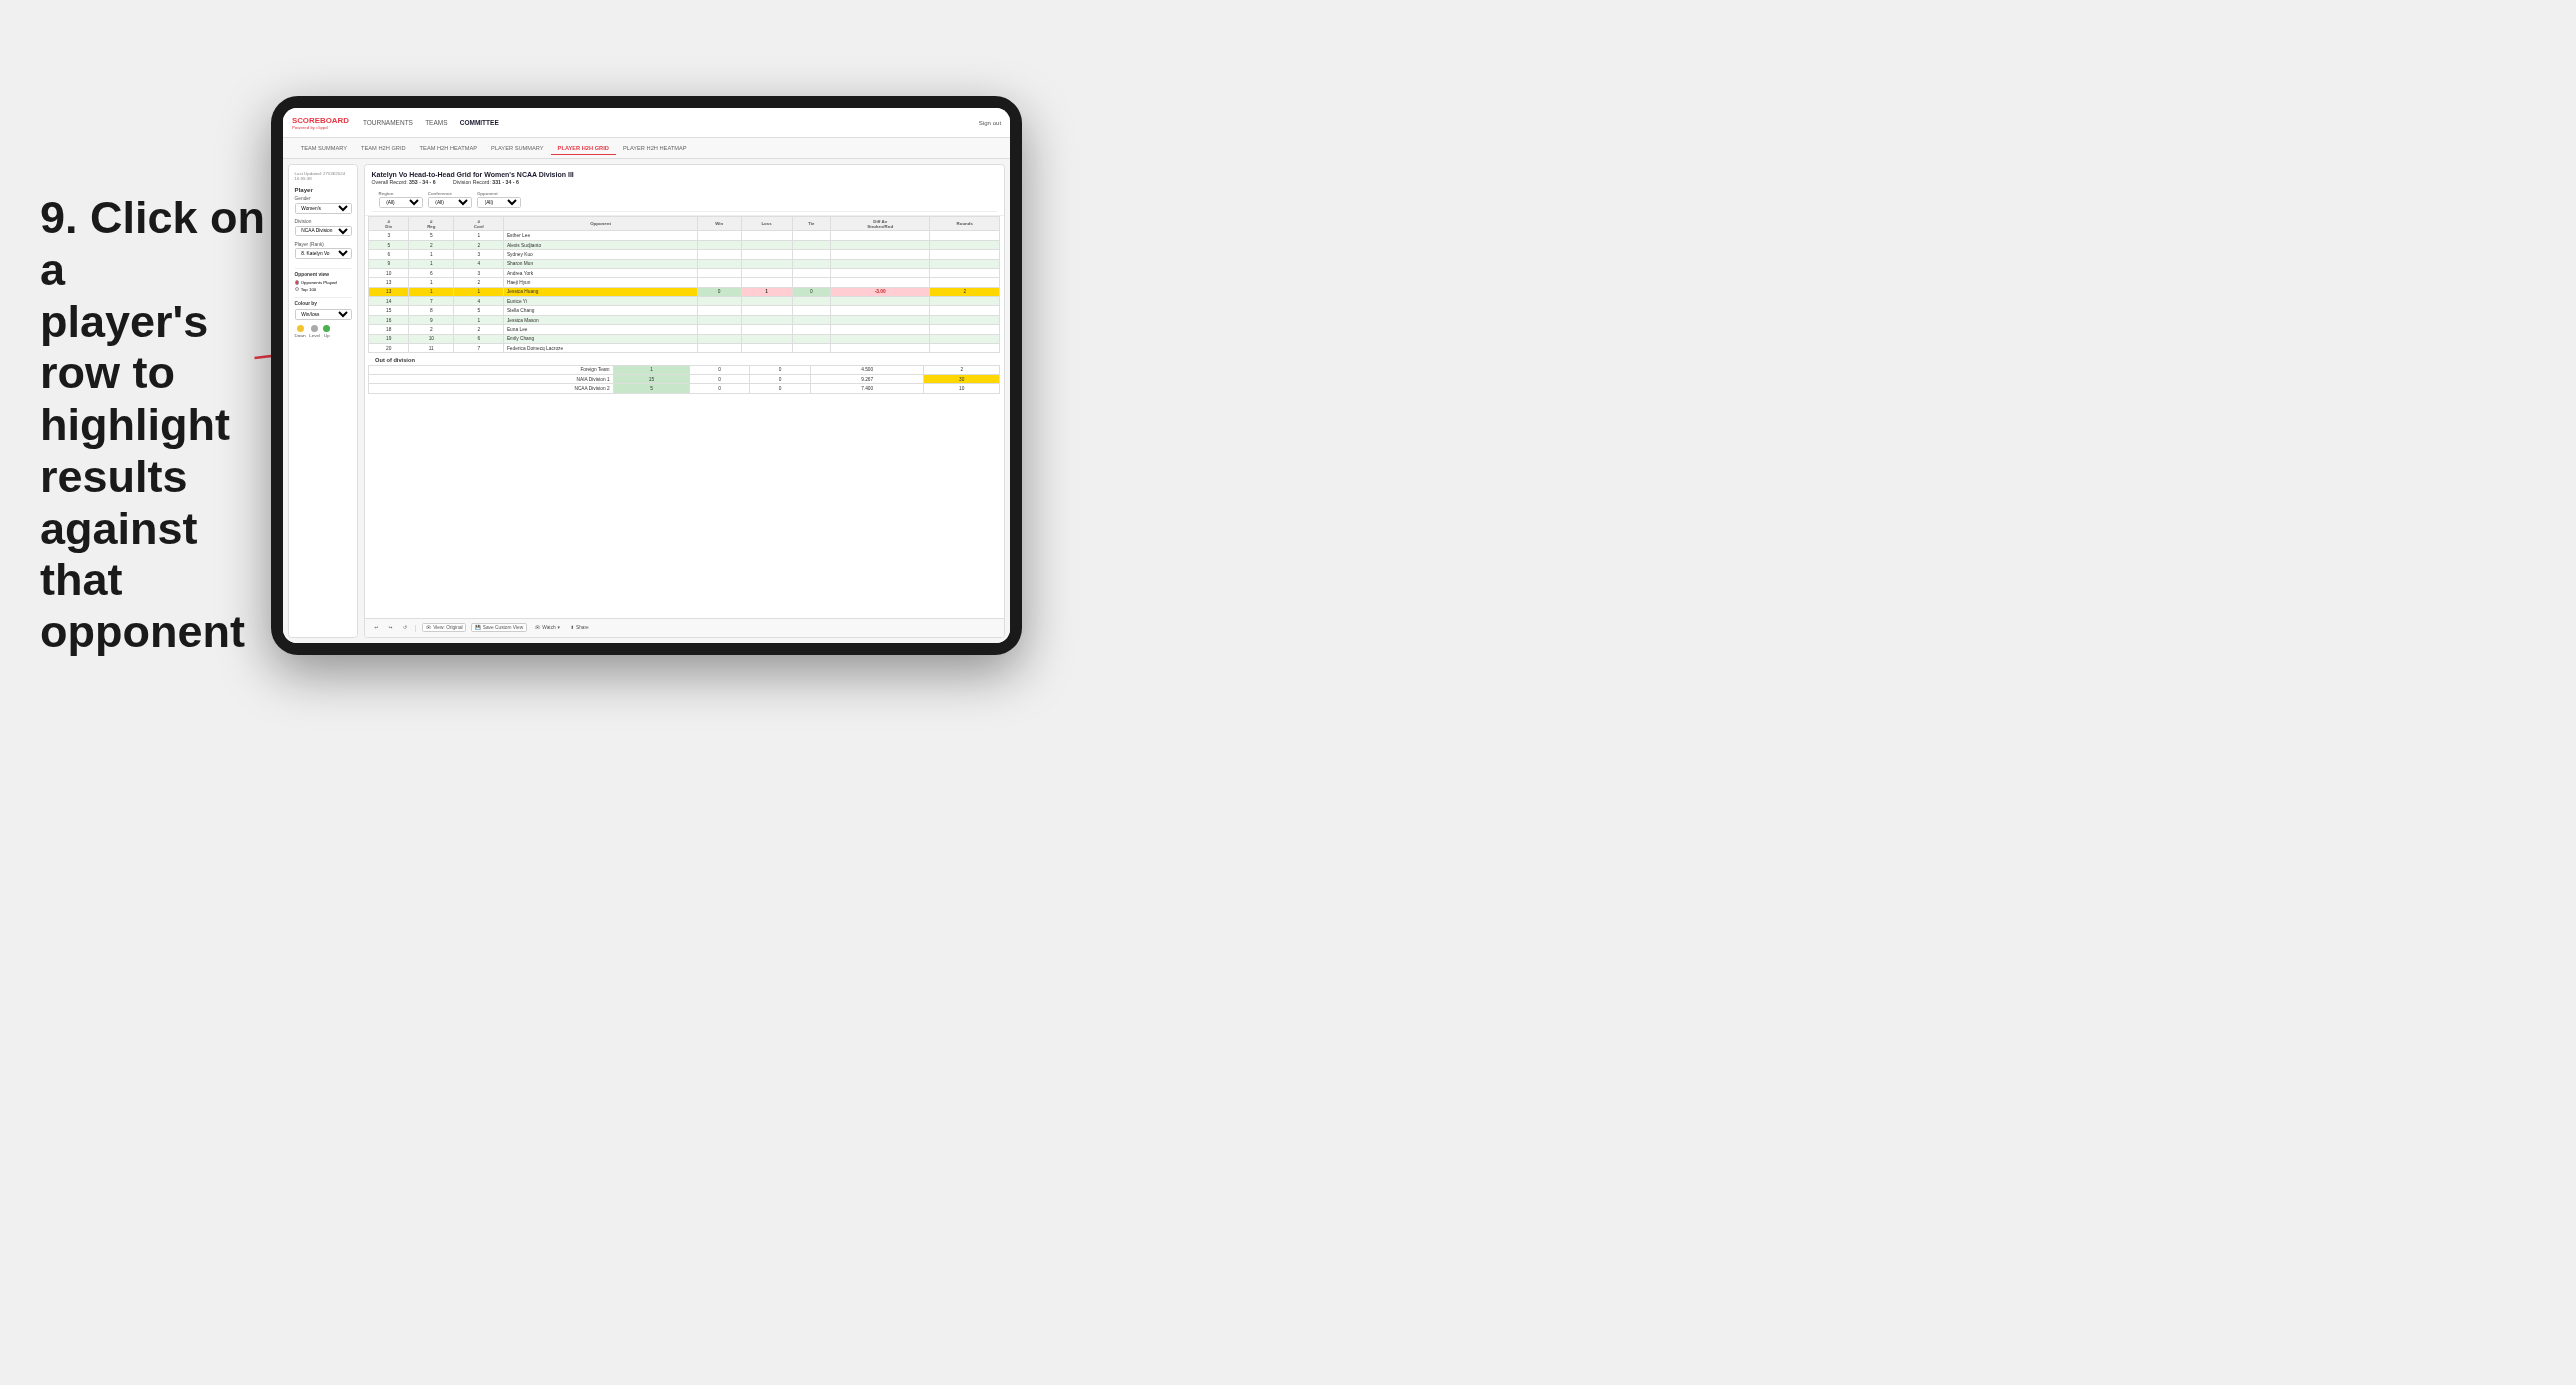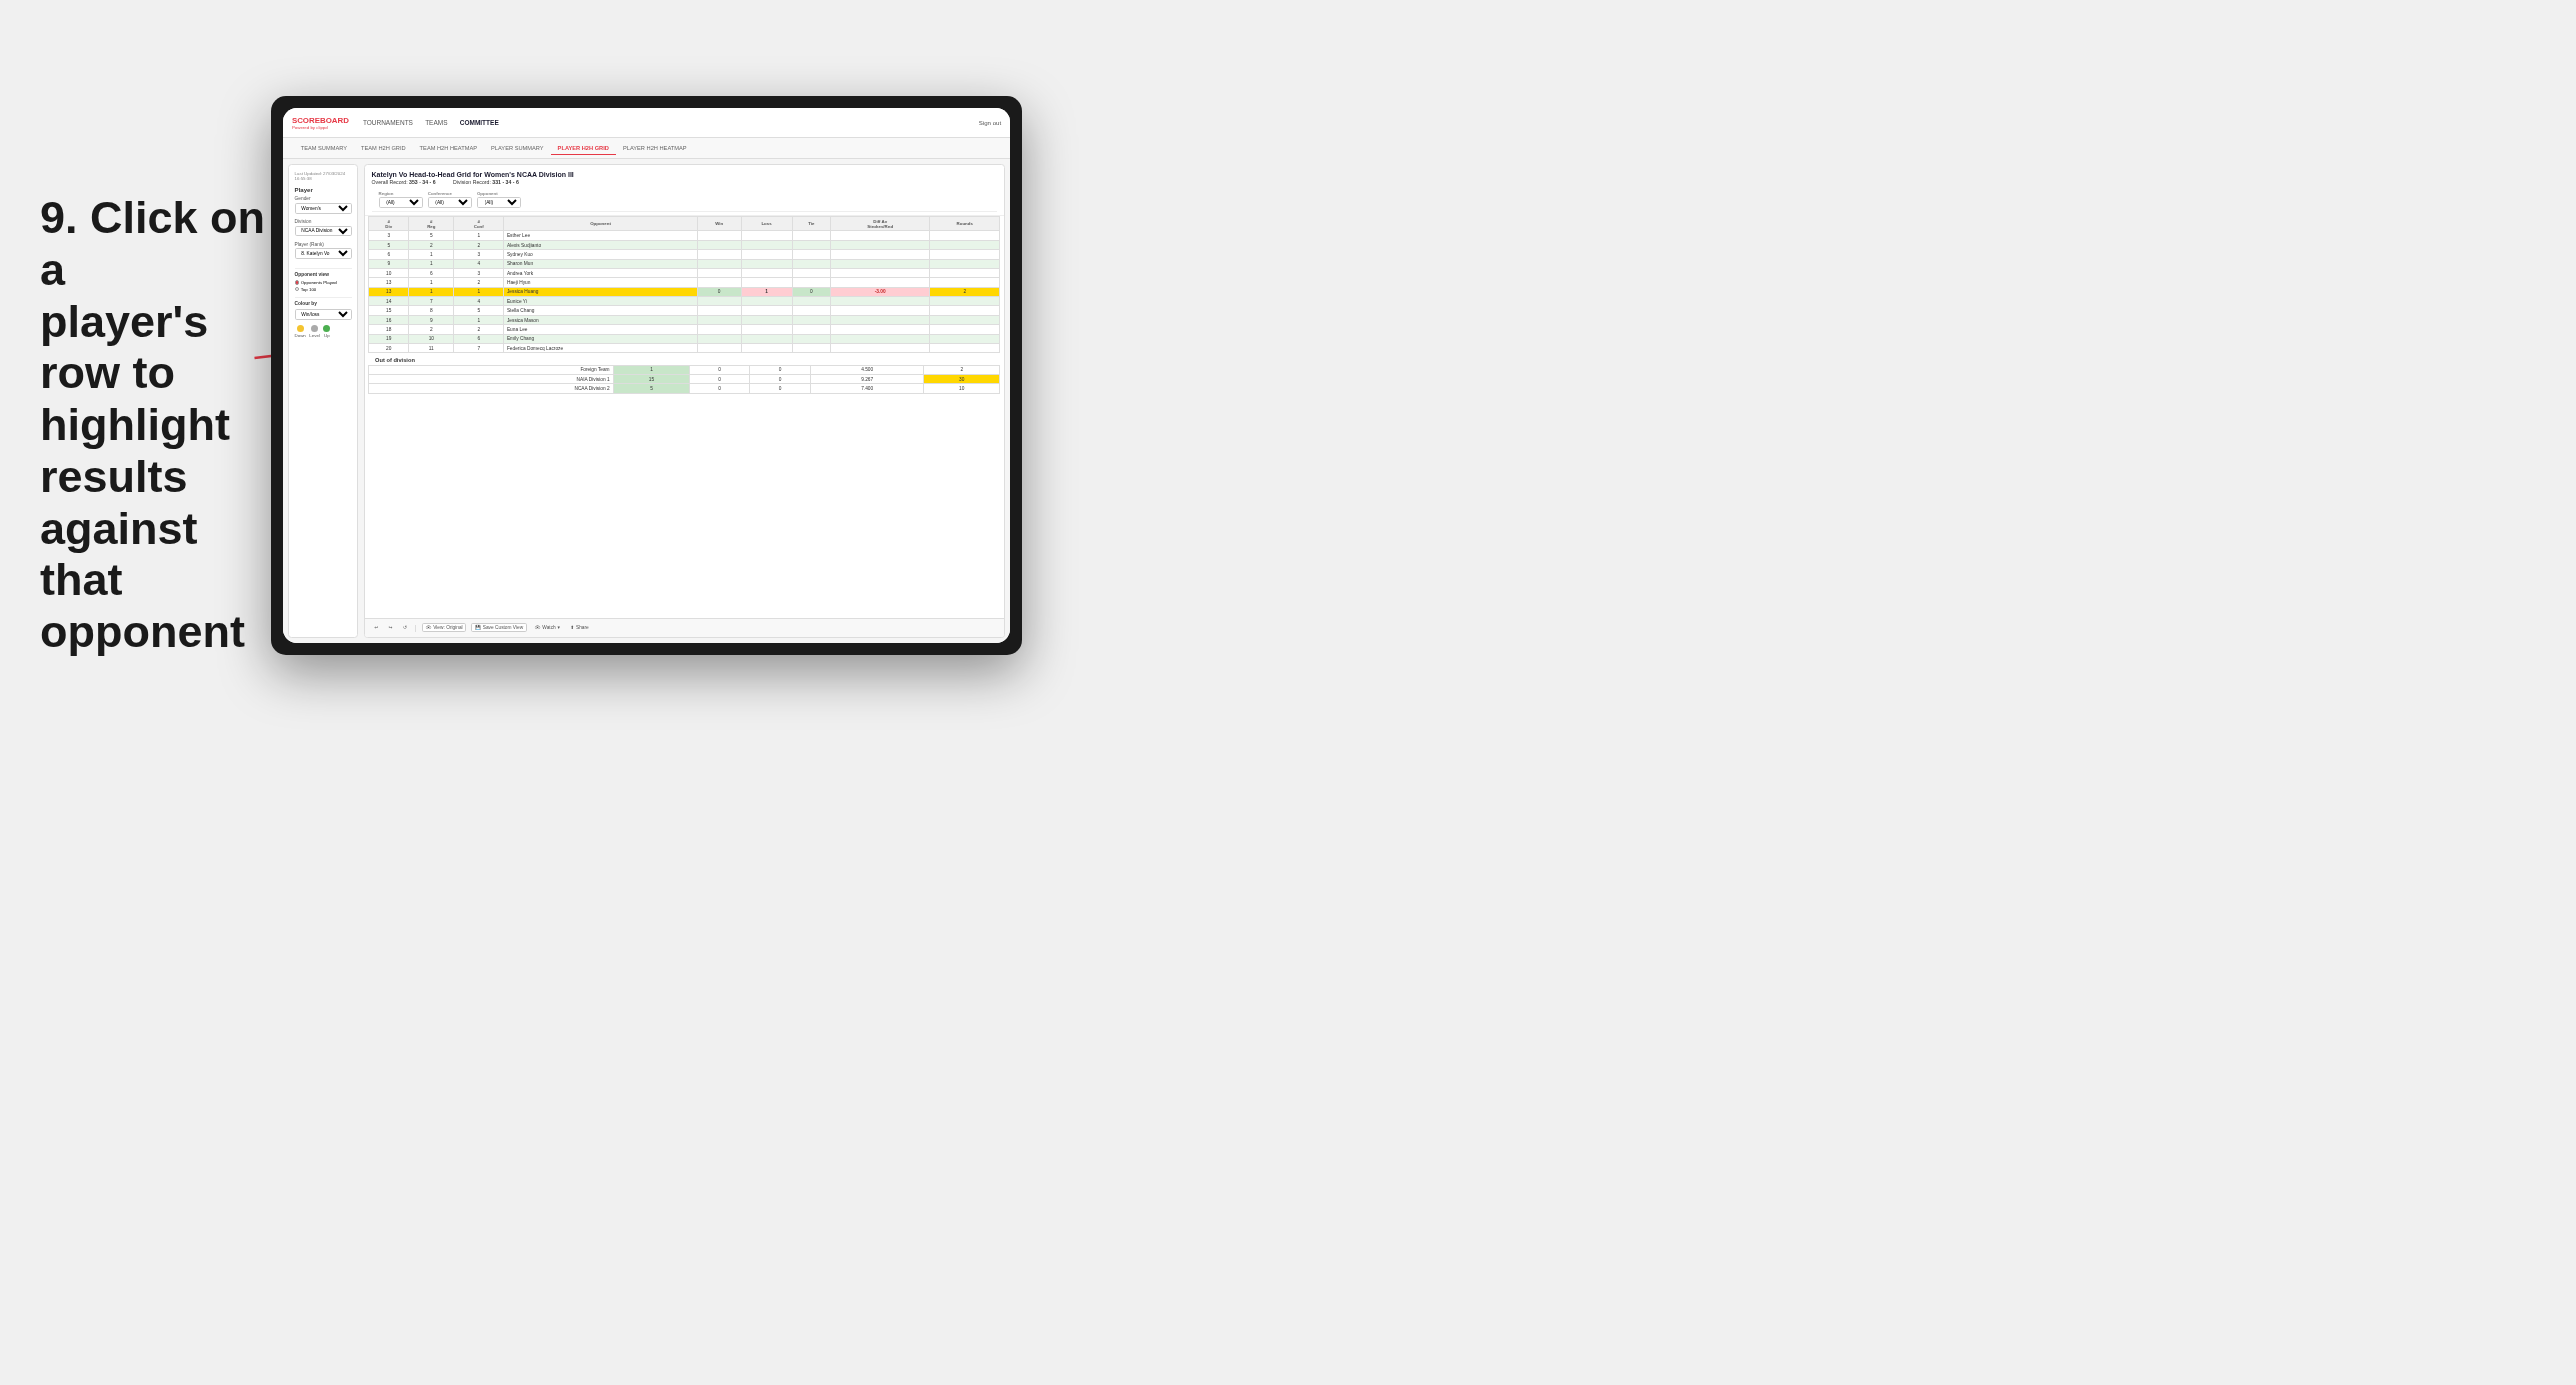--- a/index.html
+++ b/index.html
@@ -13,21 +13,21 @@
     }
 
     
     .tablet-frame {
       position: absolute;
       left: 271px;
       top: 96px;
       width: 751px;
       height: 559px;
       background: #1a1a1a;
-      border-radius: 15px;
+      border-radius: 27px;
       padding: 12.2px;
       box-shadow: 0 17.5px 52px rgba(0,0,0,0.4);
     }
     .tablet-screen {
       width: 100%;
       height: 100%;
       background: white;
       border-radius: 14px;
       overflow: hidden;
       display: flex;

